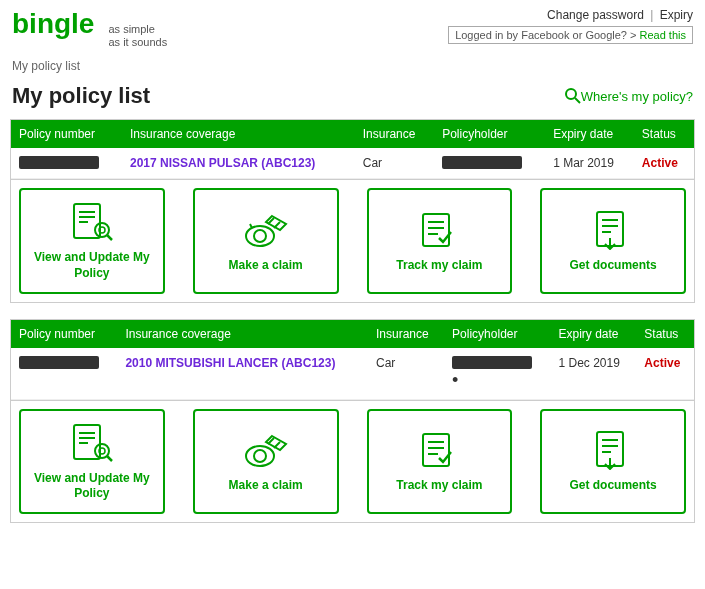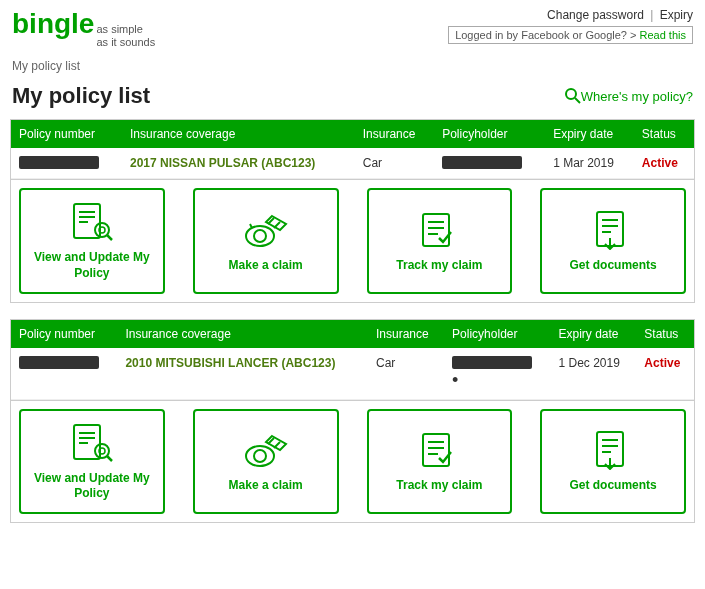--- a/index.html
+++ b/index.html
@@ -25,38 +25,38 @@
     .where-policy { font-size: 13px; color: #00a000; display: flex; align-items: center; cursor: pointer; }
 
     
     .policy-section { margin: 0 10px 16px 10px; border: 1px solid #ccc; }
     .policy-table { width: 100%; border-collapse: collapse; }
     .policy-table thead tr { background: #00a000; }
     .policy-table thead th { color: #fff; font-weight: normal; font-size: 12px; padding: 7px 8px; text-align: left; }
     .policy-table tbody tr { background: #fff; }
     .policy-table tbody td { padding: 8px 8px; font-size: 12px; vertical-align: top; border-bottom: 1px solid #eee; }
     .redacted { background: #333; color: #333; border-radius: 2px; display: inline-block; min-width: 80px; height: 13px; }
-    .car-link { color: #4d7c0f; font-weight: bold; font-size: 12px; text-decoration: none; }
+    .car-link { color: #6d28d9; font-weight: bold; font-size: 12px; text-decoration: none; }
     .status-active { color: #c00; font-weight: bold; }
 
     
     .action-row { display: grid; grid-template-columns: repeat(4, 1fr); gap: 12px; border-top: 1px solid #ccc; }
     .action-btn { border: 2px solid #00a000; margin: 8px; border-radius: 4px; display: flex; flex-direction: column; align-items: center; justify-content: center; padding: 12px 6px 10px 6px; cursor: pointer; background: #fff; min-height: 90px; }
     .action-icon { width: 48px; height: 40px; margin-bottom: 8px; }
     .action-label { color: #00a000; font-weight: bold; font-size: 12px; text-align: center; line-height: 1.3; }
 
     
     svg { fill: none; stroke: #00a000; stroke-width: 2; }
   </style>
 </head>
 <body>
 
 <div class="header">
   <div class="logo-area">
-    <div style="display:flex; align-items:baseline; gap:0;">
+    <div style="display:flex; align-items:baseline; gap:12px;">
       <span class="logo-bingle">bingle</span>
       <div class="logo-tagline">
         <div>as simple</div>
         <div>as it sounds</div>
       </div>
     </div>
   </div>
   <div class="header-right">
     <div class="header-links">
       <a href="#">Change password</a>

